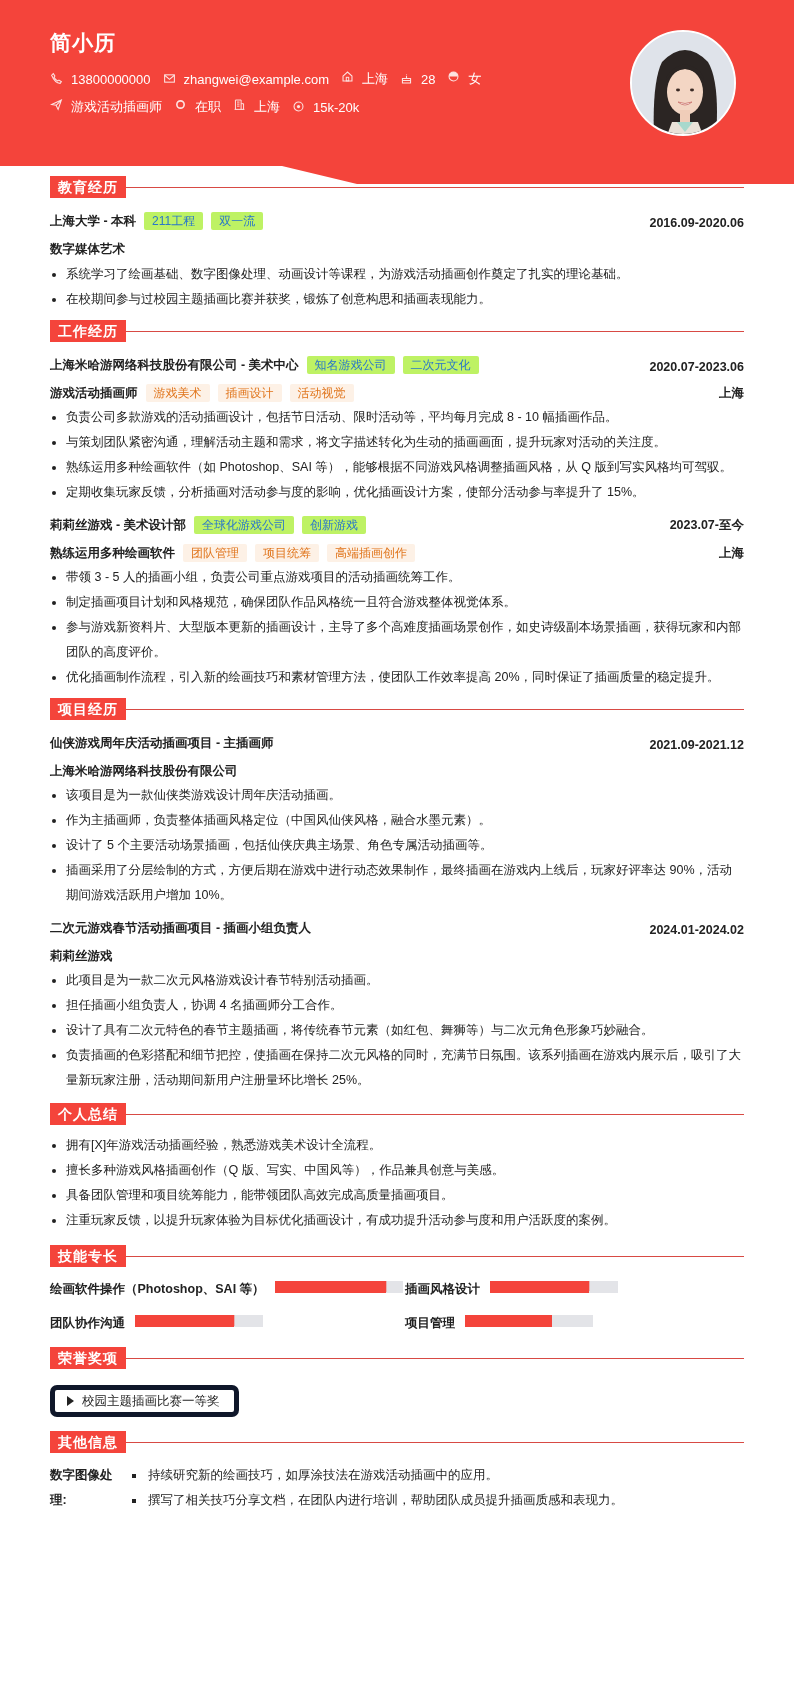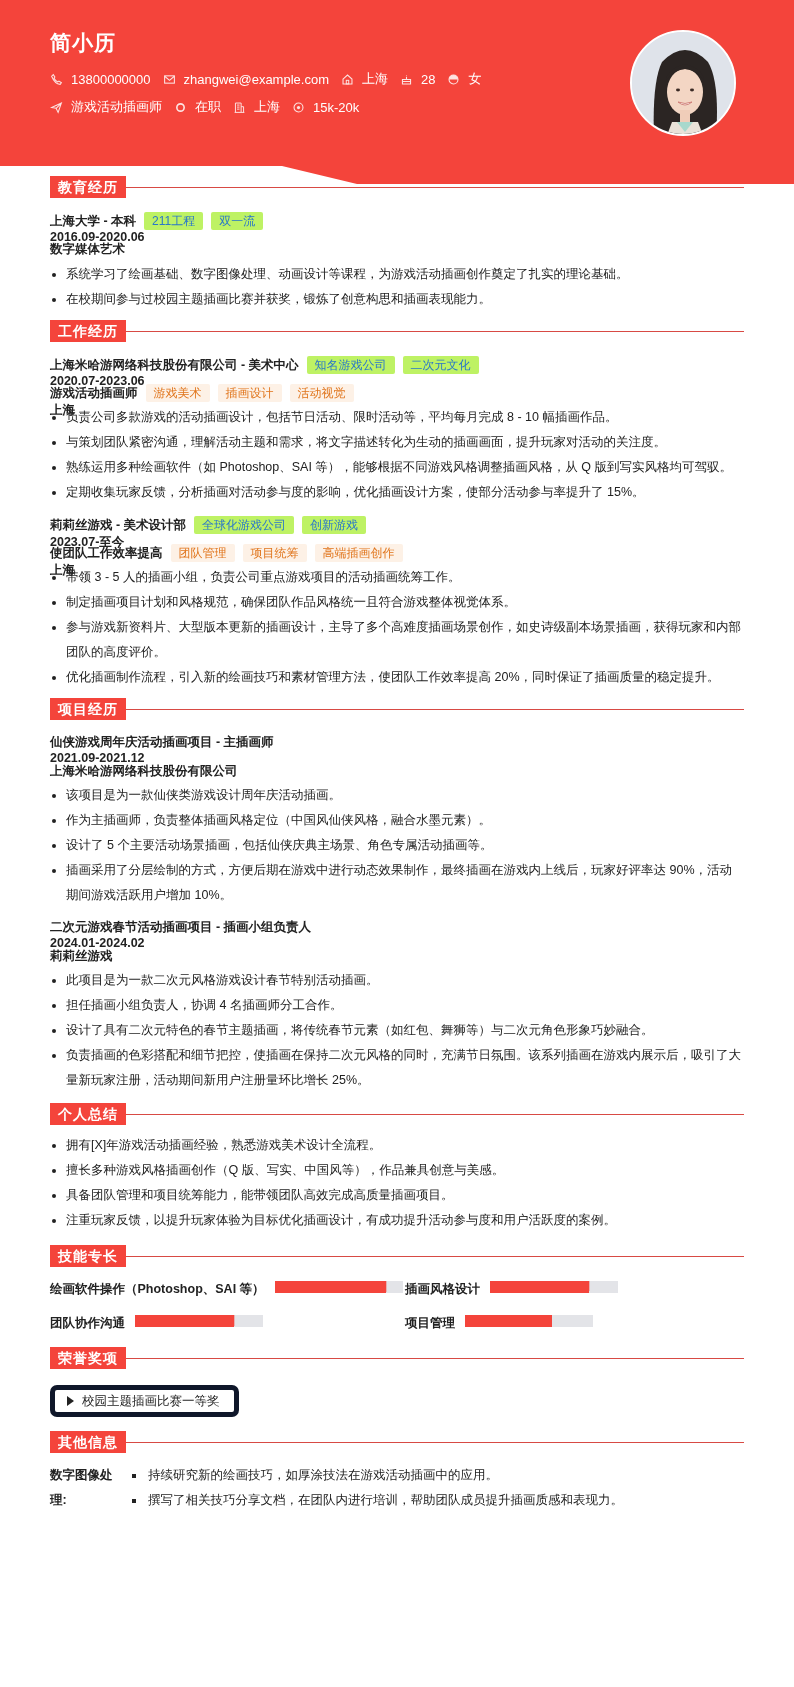--- a/index.html
+++ b/index.html
@@ -5,33 +5,33 @@
   * { box-sizing: border-box; margin: 0; padding: 0; }
   html, body { width: 794px; background: #ffffff; }
   body { font-family: "Liberation Sans", "DejaVu Sans", sans-serif; color: #222; position: relative; }
   .page { position: relative; width: 794px; min-height: 1687px; overflow: hidden; }
 
   .hdr-bg { position: absolute; left: 0; top: 0; width: 794px; height: 186px; }
   .hdr { position: relative; height: 186px; padding: 28px 50px 0 50px; color: #fff; }
   .hdr .name { font-size: 21px; font-weight: bold; letter-spacing: 1px; height: 30px; line-height: 30px; }
   .hdr .row { display: flex; align-items: center; font-size: 13px; margin-top: 13px; height: 16px; }
   .hdr .row + .row { margin-top: 12px; }
-  .hdr .it { display: flex; align-items: center; margin-right: 12px; }
+  .hdr .it { display: flex; align-items: flex-start; margin-right: 12px; }
   .hdr .ic { width: 13px; height: 13px; margin-right: 8px; opacity: .85; display: inline-flex; }
   .hdr .ic svg { width: 13px; height: 13px; }
   .avatar { position: absolute; right: 58px; top: 30px; width: 106px; height: 106px; border-radius: 50%;
             border: 2px solid #fff; overflow: hidden; background: #dfe3ea; }
 
   .content { position: relative; padding: 0 50px 0 50px; }
   .sec { margin-top: 0; }
   .sec-head { display: flex; align-items: center; height: 22px; }
   .sec-title { background: #f4443b; color: #fff; font-size: 14px; font-weight: bold; padding: 0 8px; height: 22px; line-height: 22px; letter-spacing: 1px; }
   .sec-line { flex: 1; height: 1px; background: #d84a44; }
 
-  .item-row { display: flex; align-items: flex-start; justify-content: space-between; font-size: 12.5px; font-weight: bold; height: 18px; flex-direction: column; }
+  .item-row { display: flex; align-items: flex-end; justify-content: space-between; font-size: 12.5px; font-weight: bold; height: 18px; }
   .item-row .l { display: flex; align-items: center; }
   .tag { font-size: 12px; font-weight: normal; padding: 0 8px; height: 18px; line-height: 18px; margin-left: 8px; border-radius: 2px; }
   .tag.blue { background: #bef264; color: #2a77c9; }
   .tag.orange { background: #fdf1e6; color: #e0751c; }
   .sub { font-size: 12.5px; font-weight: bold; height: 18px; line-height: 18px; }
 
   ul.bl { list-style: none; }
   ul.bl li { position: relative; font-size: 12.5px; line-height: 25px; padding-left: 16px; color: #222; }
   ul.bl li::before { content: ""; position: absolute; left: 2px; top: 11px; width: 4px; height: 4px; background: #222; border-radius: 50%; }
 
@@ -218,21 +218,21 @@
         <div class="item-row" style="margin-top:11px">
           <div class="l">
             <span>莉莉丝游戏 - 美术设计部</span>
             <span class="tag blue">全球化游戏公司</span>
             <span class="tag blue">创新游戏</span>
           </div>
           <span>2023.07-至今</span>
         </div>
         <div class="item-row" style="margin-top:10px">
           <div class="l">
-            <span>使团队工作效率提高</span>
+            <span>熟练运用多种绘画软件</span>
             <span class="tag orange">团队管理</span>
             <span class="tag orange">项目统筹</span>
             <span class="tag orange">高端插画创作</span>
           </div>
           <span>上海</span>
         </div>
         <ul class="bl" style="margin-top:3px">
           <li>带领 3 - 5 人的插画小组，负责公司重点游戏项目的活动插画统筹工作。</li>
           <li>制定插画项目计划和风格规范，确保团队作品风格统一且符合游戏整体视觉体系。</li>
           <li>参与游戏新资料片、大型版本更新的插画设计，主导了多个高难度插画场景创作，如史诗级副本场景插画，获得玩家和内部团队的高度评价。</li>

